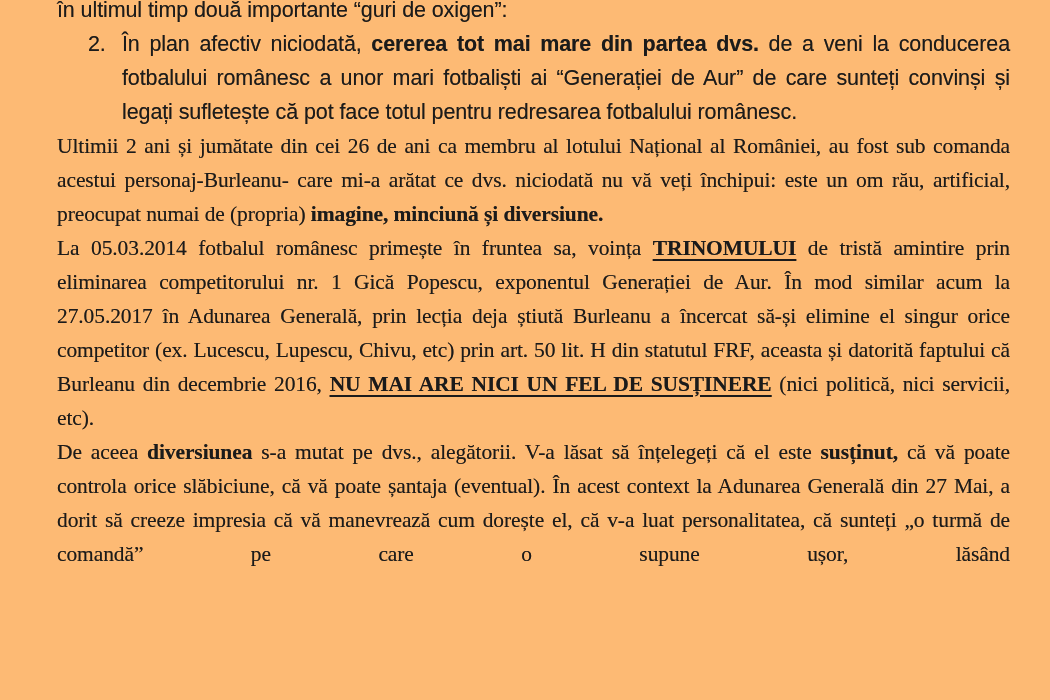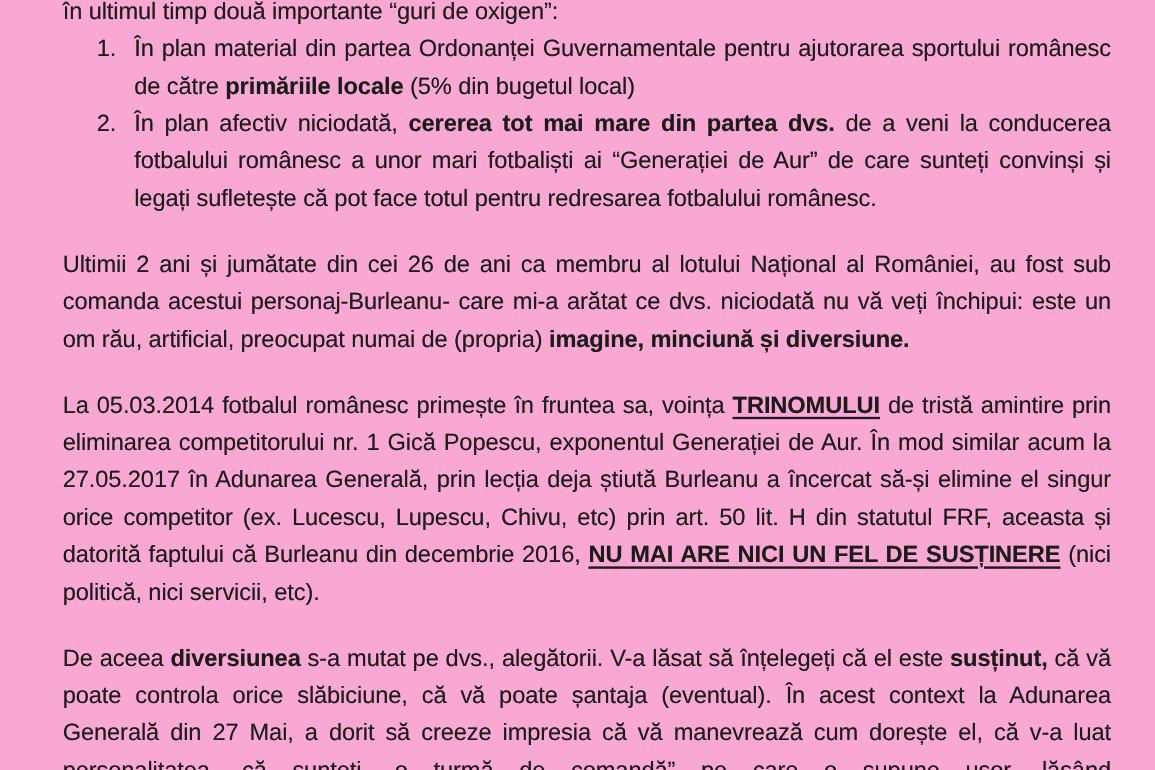--- a/index.html
+++ b/index.html
@@ -14,21 +14,21 @@
     font-family: "Liberation Sans", sans-serif;
     color: #1b1b1b;
     -webkit-font-smoothing: antialiased;
   }
   .page {
     width: 1050px;
     height: 700px;
     box-sizing: border-box;
     padding: 0 40px 0 57px;
     overflow: hidden;
-    background: #f9a8d4;
+    background: #fdba74;
   }
   p {
     margin: 0;
     font-size: 21.5px;
     line-height: 34px;
     text-align: justify;
     letter-spacing: -0.1px;
     text-shadow: 0 0 0.5px rgba(0,0,0,0.45);
   }
   .intro {
@@ -37,41 +37,40 @@
   .list-item {
     padding-left: 65px;
     text-indent: -34px;
   }
   .num {
     display: inline-block;
     width: 34px;
     text-indent: 0;
   }
   .para {
-    margin-top: 26px;
+    font-family: Liberation Serif, serif;
   }
   .clipped {
     text-align-last: justify;
   }
   .b { font-weight: 700; }
   .u {
     text-decoration: underline;
     text-decoration-thickness: 2px;
     text-underline-offset: 4px;
   }
 </style>
 </head>
 <body>
 
 <div class="page">
 
   <p class="intro"><span>în ultimul timp două importante “guri de oxigen”:</span></p>
 
   <div>
-    <p class="list-item"><span class="num">1.</span><span><span>În plan material din partea Ordonanței Guvernamentale pentru ajutorarea sportului românesc de către </span><span class="b">primăriile locale</span><span> (5% din bugetul local)</span></span></p>
     <p class="list-item"><span class="num">2.</span><span><span>În plan afectiv niciodată, </span><span class="b">cererea tot mai mare din partea dvs.</span><span> de a veni la conducerea fotbalului românesc a unor mari fotbaliști ai “Generației de Aur” de care sunteți convinși și legați sufletește că pot face totul pentru redresarea fotbalului românesc.</span></span></p>
   </div>
 
   <p class="para"><span>Ultimii 2 ani și jumătate din cei 26 de ani ca membru al lotului Național al României, au fost sub comanda acestui personaj-Burleanu- care mi-a arătat ce dvs. niciodată nu vă veți închipui: este un om rău, artificial, preocupat numai de (propria) </span><span class="b">imagine, minciună și diversiune.</span></p>
 
   <p class="para"><span>La 05.03.2014 fotbalul românesc primește în fruntea sa, voința </span><span class="b u">TRINOMULUI</span><span> de tristă amintire prin eliminarea competitorului nr. 1 Gică Popescu, exponentul Generației de Aur. În mod similar acum la 27.05.2017 în Adunarea Generală, prin lecția deja știută Burleanu a încercat să-și elimine el singur orice competitor (ex. Lucescu, Lupescu, Chivu, etc) prin art. 50 lit. H din statutul FRF, aceasta și datorită faptului că Burleanu din decembrie 2016, </span><span class="b u">NU MAI ARE NICI UN FEL DE SUSȚINERE</span><span> (nici politică, nici servicii, etc).</span></p>
 
   <p class="para clipped"><span>De aceea </span><span class="b">diversiunea</span><span> s-a mutat pe dvs., alegătorii. V-a lăsat să înțelegeți că el este </span><span class="b">susținut,</span><span> că vă poate controla orice slăbiciune, că vă poate șantaja (eventual). În acest context la Adunarea Generală din 27 Mai, a dorit să creeze impresia că vă manevrează cum dorește el, că v-a luat personalitatea, că sunteți „o turmă de comandă” pe care o supune ușor, lăsând</span></p>
 
 </div>

